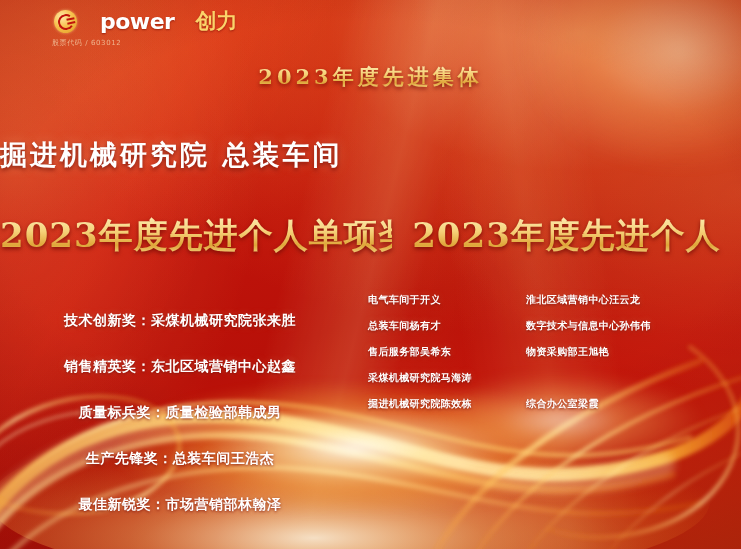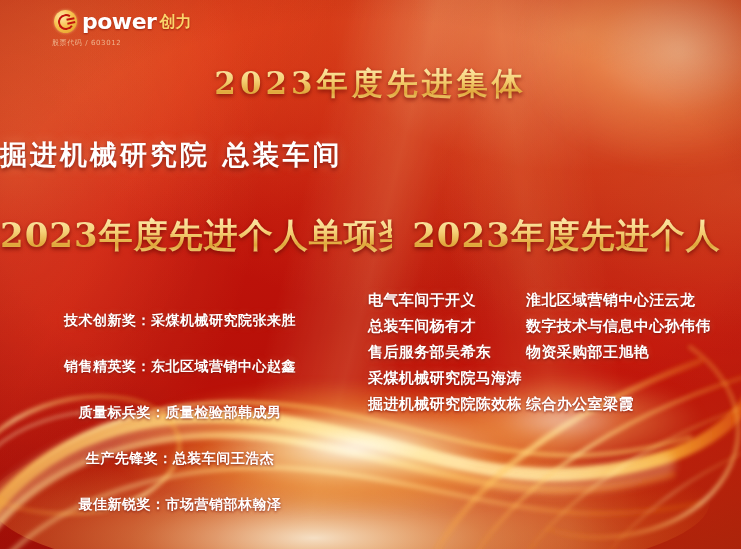--- a/index.html
+++ b/index.html
@@ -83,21 +83,21 @@
 
   
   .logo {
     position: absolute;
     left: 18px; top: 10px;
     display: flex;
     flex-direction: column;
     align-items: flex-start;
     z-index: 6;
   }
-  .logo-row { display: flex; align-items: center; gap: 2px; padding-left: 36px; }
+  .logo-row { display: flex; align-items: center; gap: 20px; padding-left: 36px; }
   .logo-mark {
     width: 23px; height: 23px;
     border-radius: 50%;
     background: radial-gradient(circle at 35% 30%, #ffe9a8 0%, #f7c14e 45%, #e09a20 100%);
     display: flex; align-items: center; justify-content: center;
     margin-right: 3px;
     box-shadow: 0 0 3px rgba(255,220,140,0.6);
   }
   .logo-mark .plug {
     width: 12px; height: 12px;
@@ -117,21 +117,21 @@
   }
   .logo-word {
     font-size: 22px;
     font-weight: 700;
     letter-spacing: -0.5px;
     color: #fff;
     line-height: 1;
     text-shadow: 0 1px 2px rgba(120,10,4,0.6);
   }
   .logo-cn {
-    font-size: 16px;
+    font-size: 21px;
     font-weight: 700;
     color: #fbd46a;
     line-height: 1;
     margin-left: 1px;
     text-shadow: 0 1px 2px rgba(120,10,4,0.6);
   }
   .logo-code {
     font-size: 7px;
     color: #f3c6a0;
     letter-spacing: 0.6px;
@@ -140,21 +140,21 @@
     opacity: 0.85;
   }
 
   
   .content { position: absolute; inset: 0; z-index: 5; }
 
   .gold-title {
     position: absolute;
     top: 63px; left: 0; right: 0;
     text-align: center;
-    font-size: 31px;
+    font-size: 21px;
     font-weight: 700;
     letter-spacing: 4px;
     color: #f6cf72;
     background: linear-gradient(180deg, #fdf0bd 0%, #f5cf72 42%, #e0a83c 70%, #f7dd97 100%);
     -webkit-background-clip: text;
     background-clip: text;
     -webkit-text-fill-color: transparent;
     filter: drop-shadow(0 2px 2px rgba(110,10,3,0.75));
     font-family: "DejaVu Serif", "Liberation Serif", serif;
   }
@@ -211,21 +211,21 @@
     white-space: nowrap;
     margin-top: 20px;
   }
 
   .person-row {
     display: flex;
     line-height: 26px;
     font-family: "DejaVu Serif", "Liberation Serif", serif;
   }
   .person-cell {
-    font-size: 15px;
+    font-size: 10px;
     font-weight: 700;
     color: #ffffff;
     letter-spacing: 0.4px;
     text-shadow: 0 1px 3px rgba(120,10,3,0.85), 0 0 7px rgba(255,200,150,0.25);
     white-space: nowrap;
   }
   .person-cell.c1 { width: 158px; padding-left: 8px; }
   .person-cell.c2 { width: 215px; }
 </style>
 </head>

